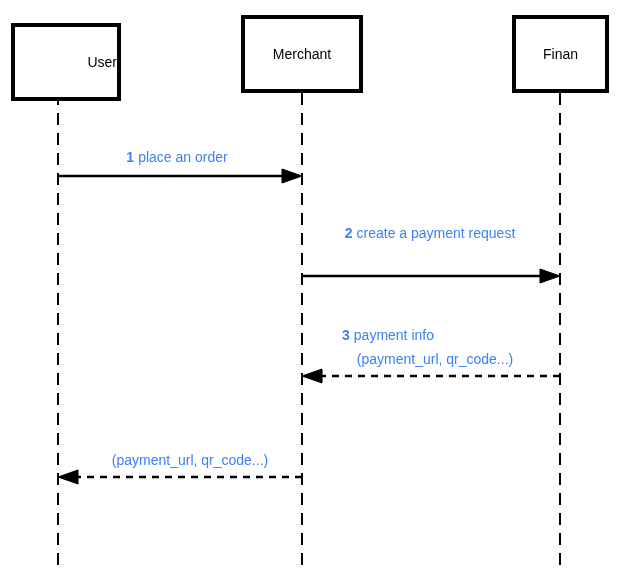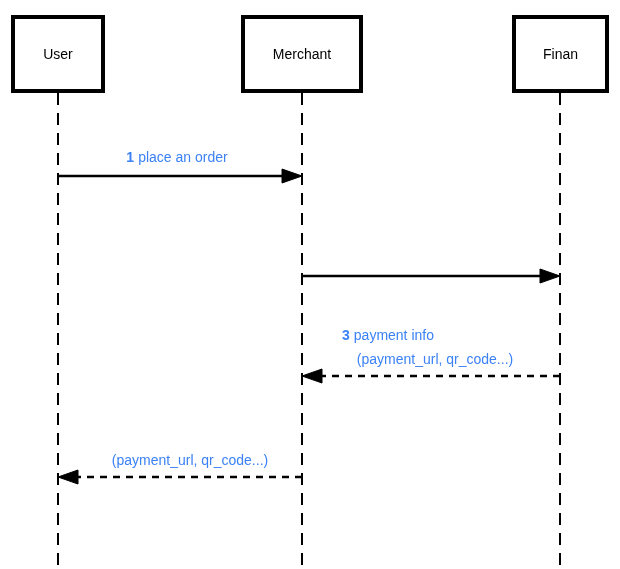--- a/index.html
+++ b/index.html
@@ -44,21 +44,21 @@
   .actor {
     position: absolute;
     box-sizing: border-box;
     border: 4px solid #000000;
     background: #ffffff;
     display: flex;
     align-items: center;
     justify-content: center;
     font-size: 14px;
   }
-  .actor-user     { left: 11px;  top: 15px; width: 94px;  height: 78px; }
+  .actor-user     { left: 11px;  top: 23px; width: 110px;  height: 78px; justify-content: flex-end; }
   .actor-merchant { left: 241px; top: 15px; width: 122px; height: 78px; text-align: right; }
   .actor-finan    { left: 512px; top: 15px; width: 97px;  height: 78px; }
   .msg-text {
     position: absolute;
     transform: translateX(-50%);
     white-space: nowrap;
     font-size: 14px;
     line-height: 17px;
     color: #3b82f6;
   }
@@ -114,20 +114,23 @@
     <span>Merchant</span>
   </div>
   <div class="actor actor-finan">
     <span>Finan</span>
   </div>
 
   <div class="msg-text m1-l1">
     <span class="seq">1</span><span>place an order</span>
   </div>
 
+  <div class="msg-text m2-l1">
+    <span class="seq">2</span><span>create a payment request</span>
+  </div>
 
   <div class="msg-text m3-l1">
     <span class="seq">3</span><span>payment info</span>
   </div>
   <div class="msg-text m3-l2">(payment_url, qr_code...)</div>
 
   <div class="msg-text m4-l2">(payment_url, qr_code...)</div>
 
 </div>
 

